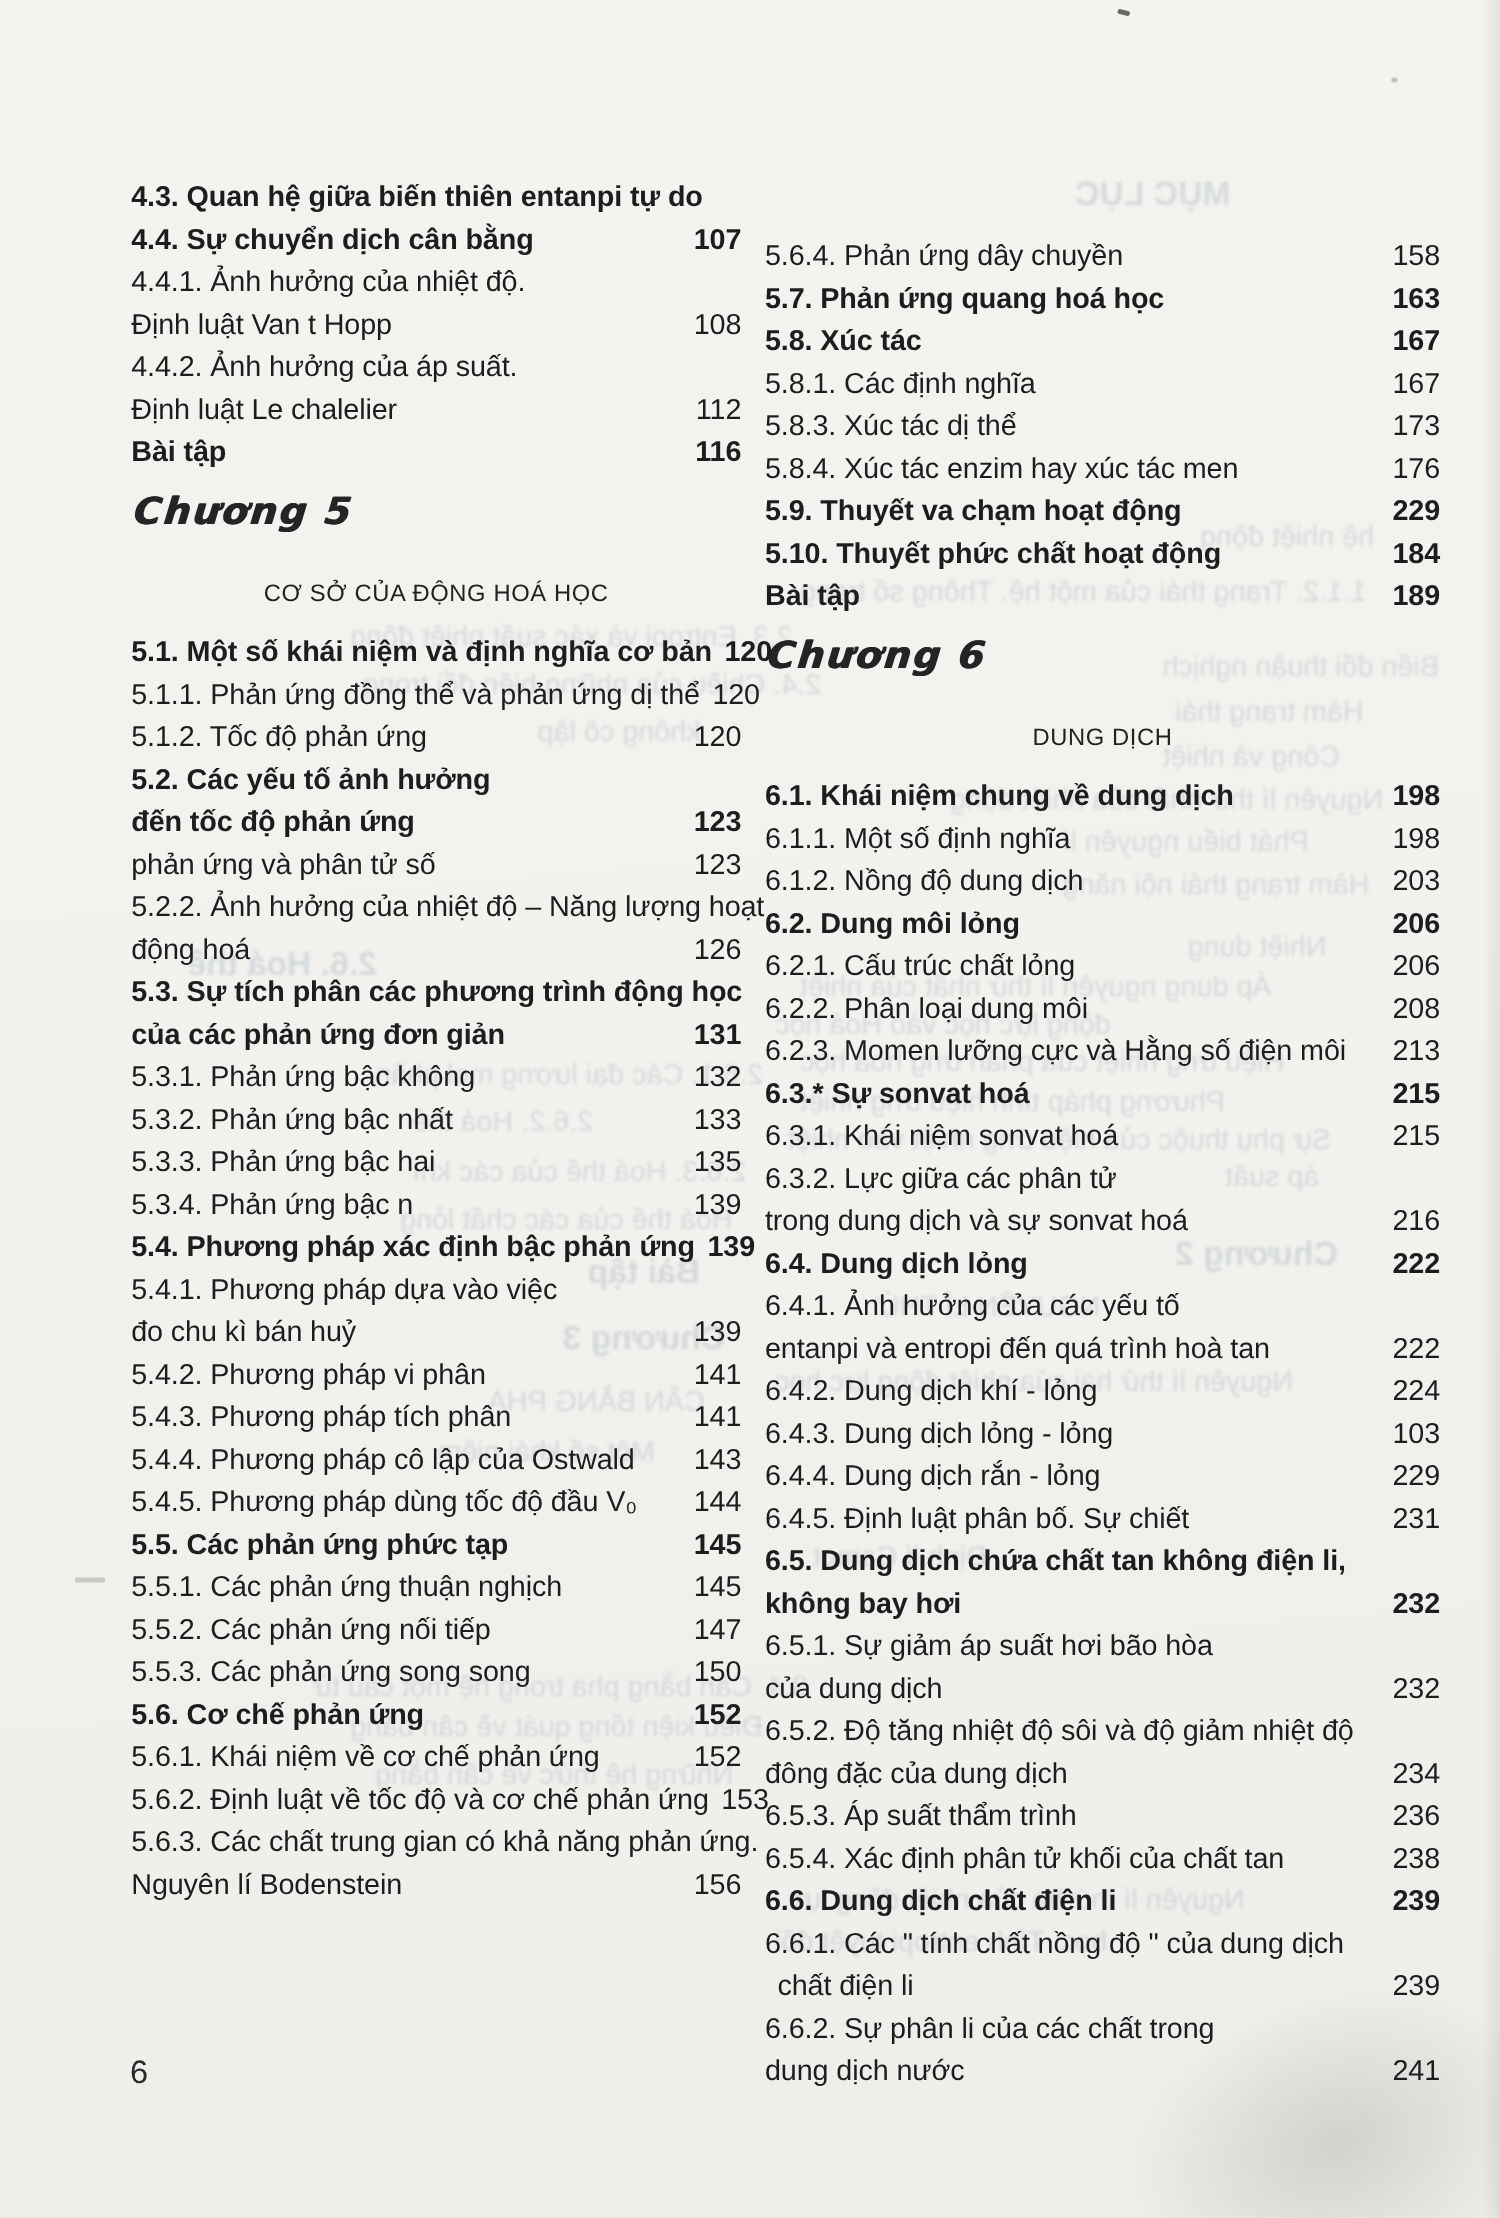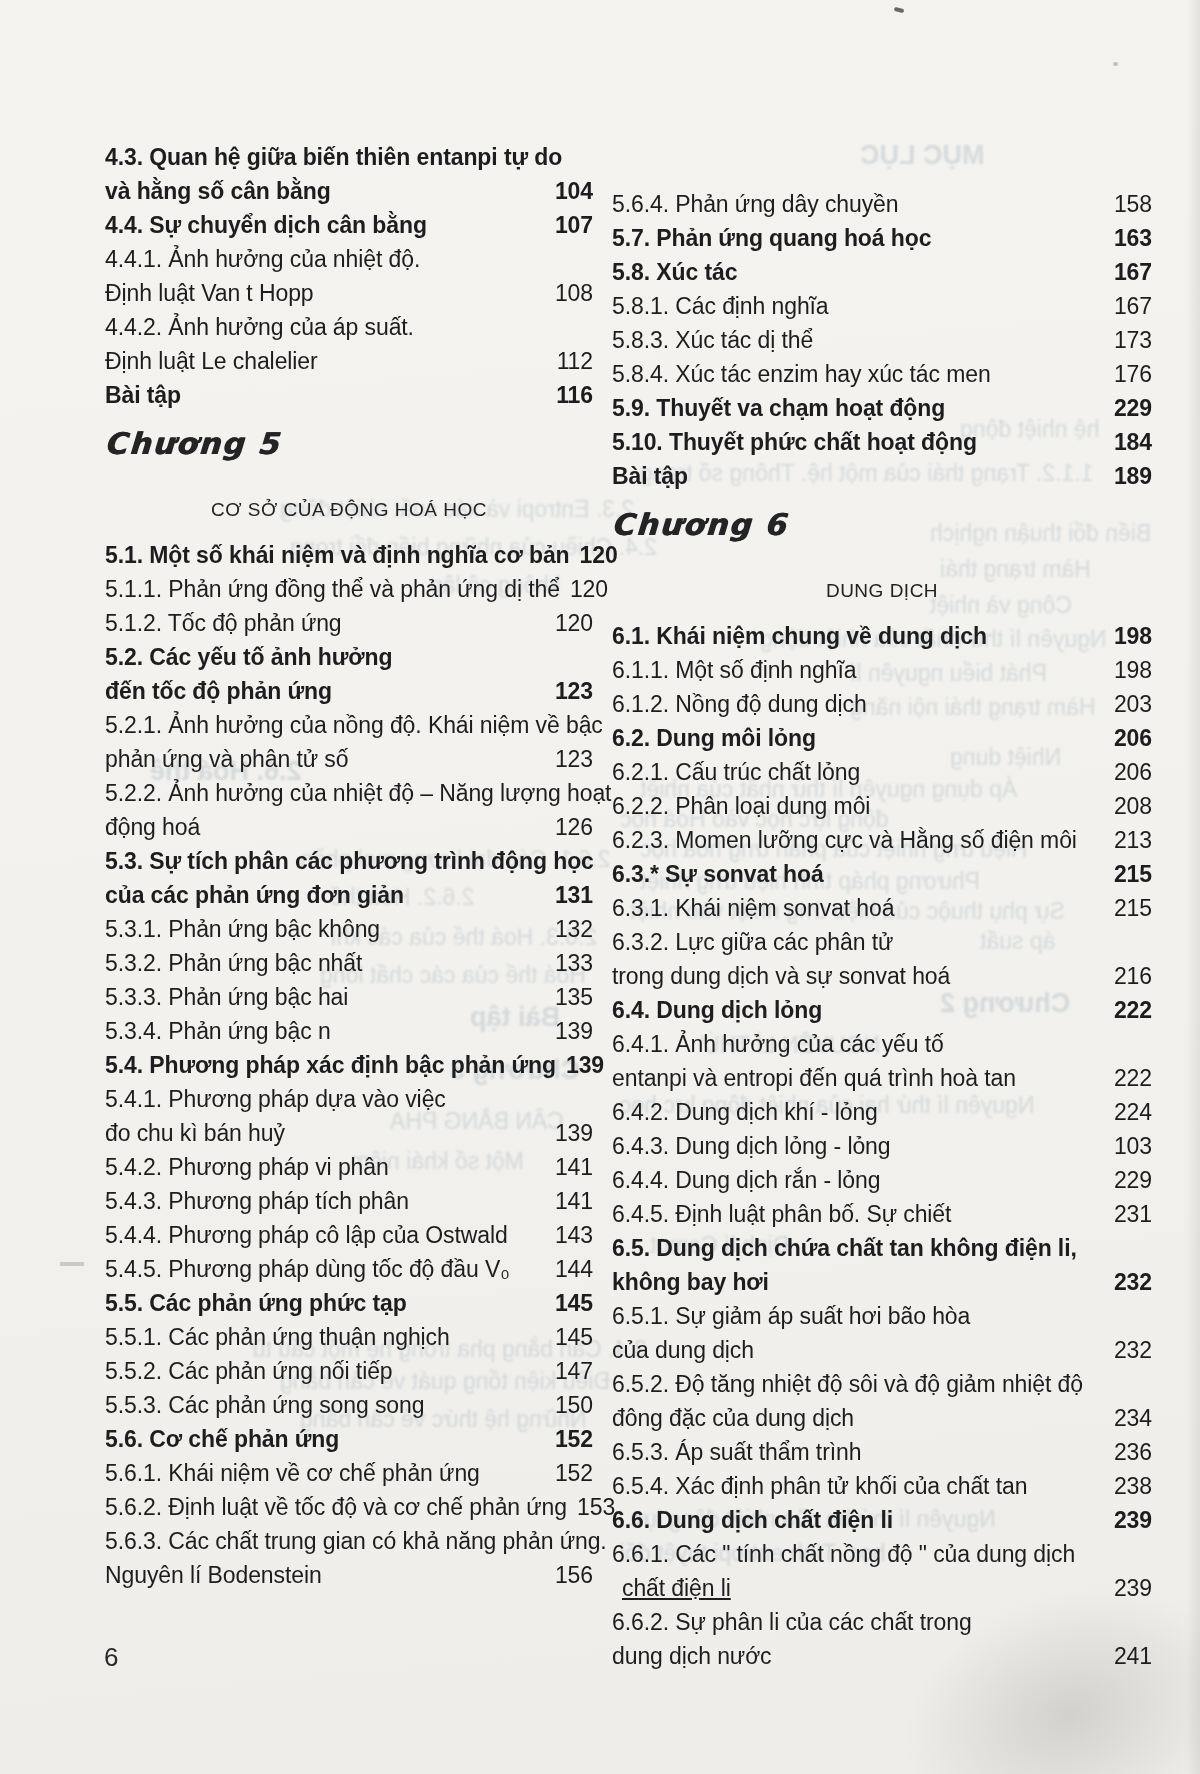--- a/index.html
+++ b/index.html
@@ -27,21 +27,21 @@
   .col{position:absolute;top:140px;z-index:2;}
   .col-left{left:105px;width:488px;}
   .col-right{left:612px;width:540px;margin-top:47px;}
   .row{
     display:flex;align-items:baseline;
     height:34px;line-height:34px;font-size:23px;letter-spacing:-.1px;
     white-space:nowrap;
   }
   .row.bold{font-weight:bold;}
   .row .t{flex:0 0 auto;}
-  .row .t.ind{padding-left:10px;text-decoration:underline;}
+  .row .t.ind{padding-left:10px;}
   .row .p{margin-left:auto;padding-left:10px;flex:0 0 auto;}
   .chapter{
     height:36px;line-height:36px;margin:14px 0 30px;
     font-family:"DejaVu Sans",sans-serif;
     font-size:30px;font-weight:bold;font-style:italic;letter-spacing:2px;
     transform:skewX(-6deg);transform-origin:left bottom;
     text-shadow:1px 0 0 currentColor;
     color:#242426;
   }
   .section{
@@ -75,24 +75,20 @@
   <div class="speck s1"></div>
   <div class="speck s2"></div>
   <div class="speck s3"></div>
 
   <div class="col col-left">
       <div class="row bold">
         <span class="t">4.3. Quan hệ giữa biến thiên entanpi tự do</span>
         <span class="p"></span>
       </div>
       <div class="row bold">
-        <span class="t">và hằng số cân bằng</span>
-        <span class="p">104</span>
-      </div>
-      <div class="row bold">
         <span class="t">4.4. Sự chuyển dịch cân bằng</span>
         <span class="p">107</span>
       </div>
       <div class="row">
         <span class="t">4.4.1. Ảnh hưởng của nhiệt độ.</span>
         <span class="p"></span>
       </div>
       <div class="row">
         <span class="t">Định luật Van t Hopp</span>
         <span class="p">108</span>
@@ -123,24 +119,20 @@
         <span class="t">5.1.2. Tốc độ phản ứng</span>
         <span class="p">120</span>
       </div>
       <div class="row bold">
         <span class="t">5.2. Các yếu tố ảnh hưởng</span>
         <span class="p"></span>
       </div>
       <div class="row bold">
         <span class="t">đến tốc độ phản ứng</span>
         <span class="p">123</span>
-      </div>
-      <div class="row">
-        <span class="t">5.2.1. Ảnh hưởng của nồng độ. Khái niệm về bậc</span>
-        <span class="p"></span>
       </div>
       <div class="row">
         <span class="t">phản ứng và phân tử số</span>
         <span class="p">123</span>
       </div>
       <div class="row">
         <span class="t">5.2.2. Ảnh hưởng của nhiệt độ – Năng lượng hoạt</span>
         <span class="p"></span>
       </div>
       <div class="row">

